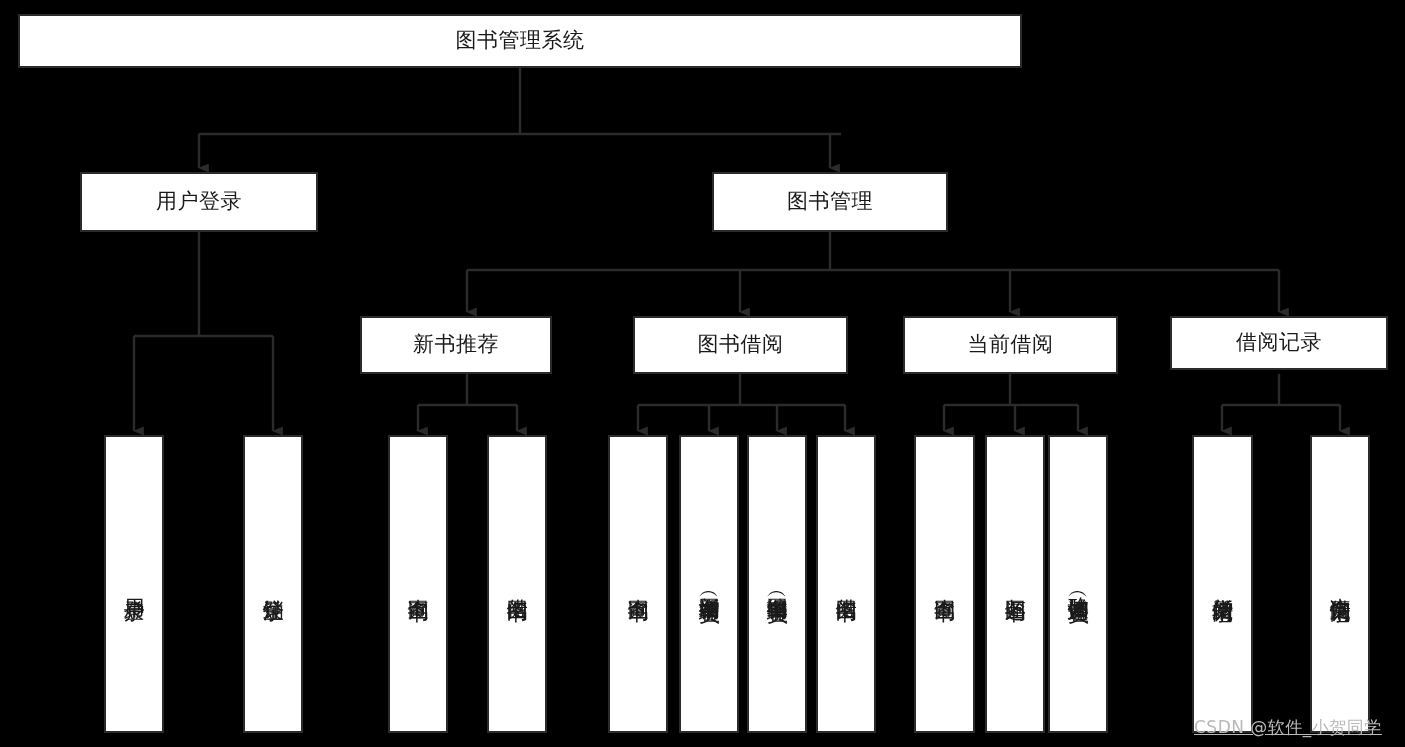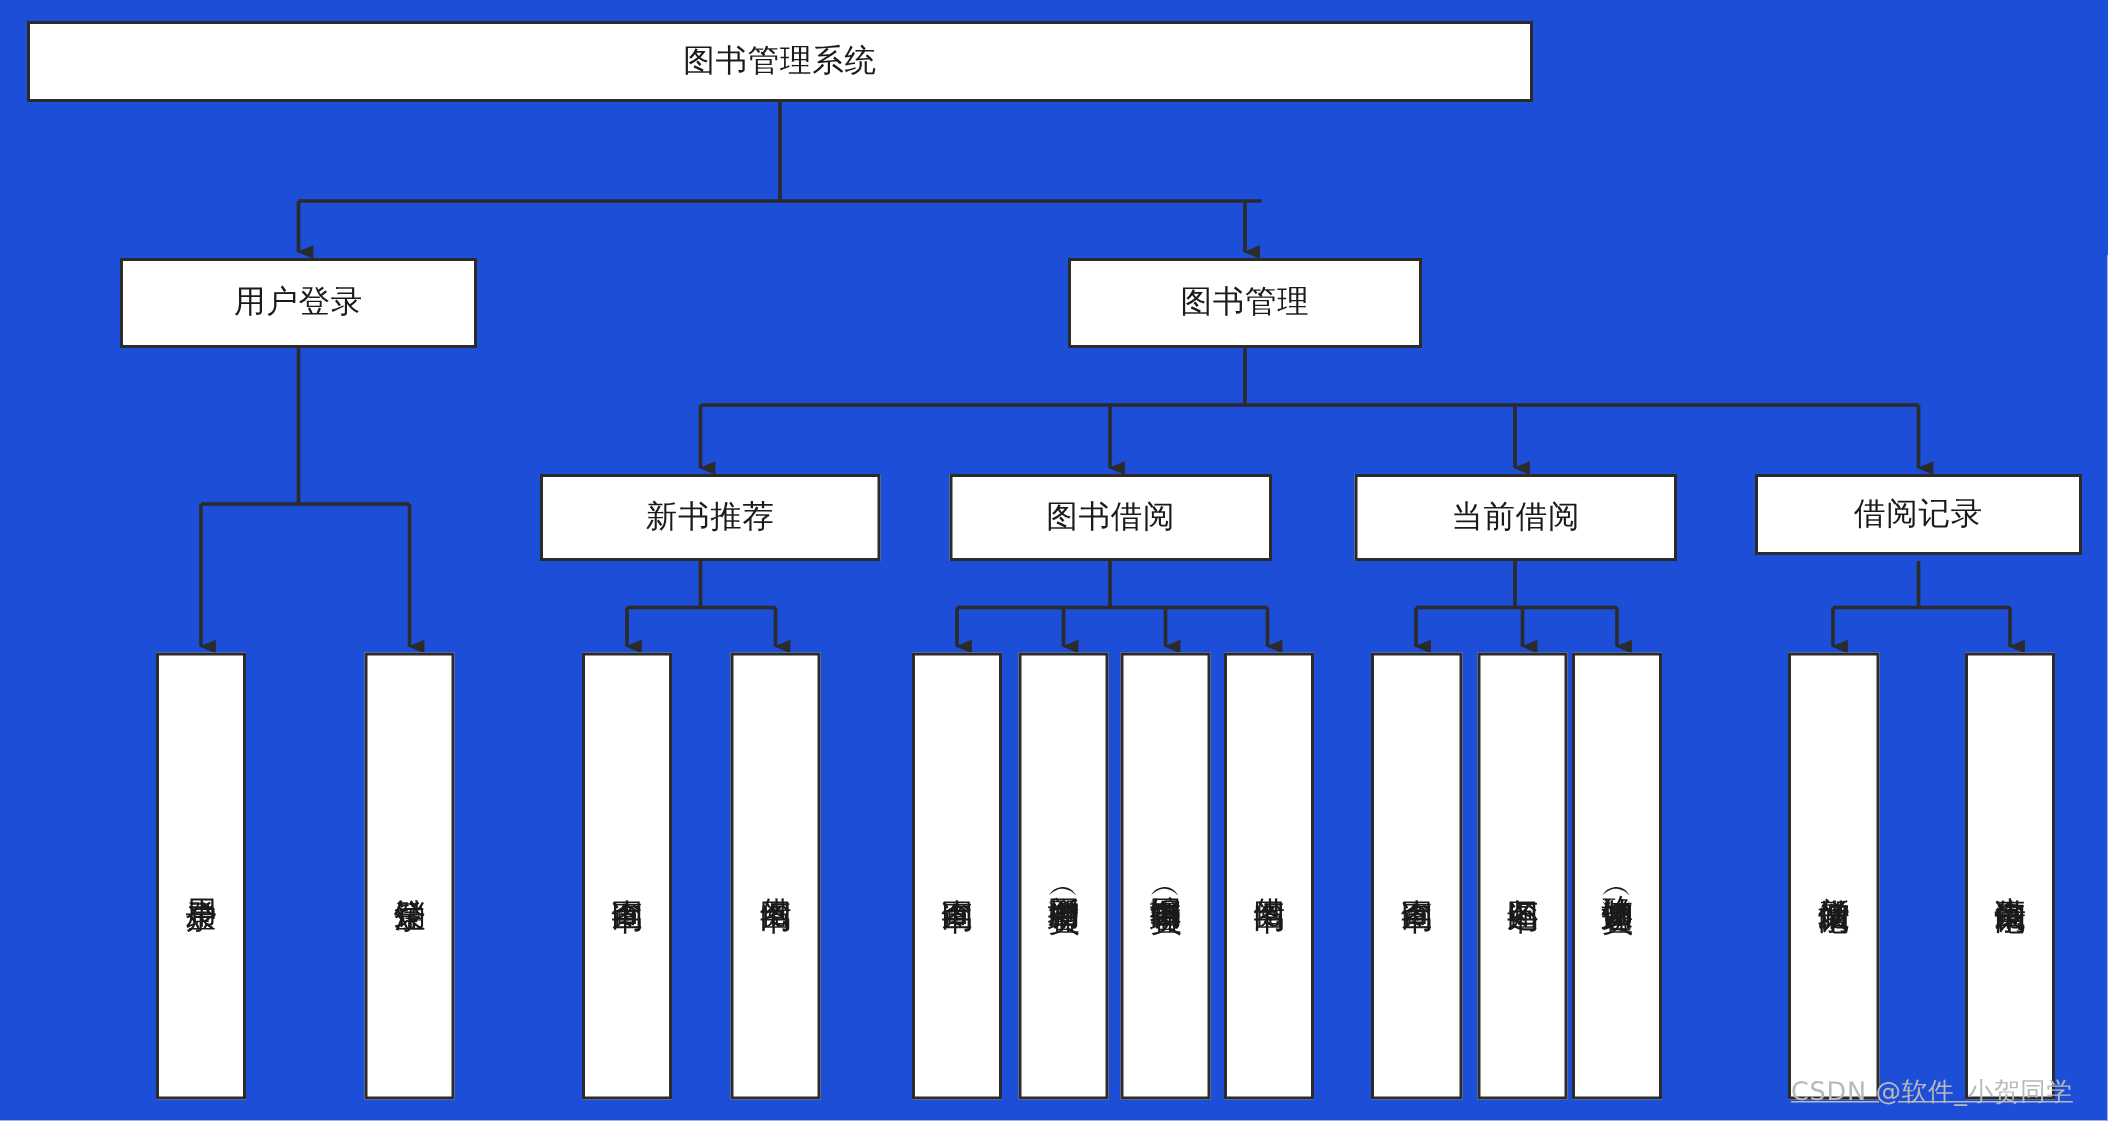--- a/index.html
+++ b/index.html
@@ -7,21 +7,21 @@
     padding: 0;
     background: #ffffff;
   }
   body {
     font-family: "DejaVu Sans", "Liberation Sans", sans-serif;
   }
   #canvas {
     position: relative;
     width: 1405px;
     height: 747px;
-    background: #1d4ed8;
+    background: #000000;
     overflow: hidden;
   }
   #edges {
     position: absolute;
     left: 0;
     top: 0;
     width: 1405px;
     height: 747px;
   }
   .node {
@@ -116,21 +116,21 @@
       <path d="M1222,405 L1222,431" marker-end="url(#arrow)"></path>
       <path d="M1340,405 L1340,431" marker-end="url(#arrow)"></path>
     </g>
   </svg>
 
   <div class="node horiz" style="left:18px; top:14px; width:1004px; height:54px;">图书管理系统</div>
 
   <div class="node horiz" style="left:80px; top:172px; width:238px; height:60px;">用户登录</div>
   <div class="node horiz" style="left:712px; top:172px; width:236px; height:60px;text-align:right;">图书管理</div>
 
-  <div class="node horiz" style="left:360px; top:316px; width:227px; height:58px;">新书推荐</div>
+  <div class="node horiz" style="left:360px; top:316px; width:192px; height:58px;">新书推荐</div>
   <div class="node horiz" style="left:633px; top:316px; width:215px; height:58px;">图书借阅</div>
   <div class="node horiz" style="left:903px; top:316px; width:215px; height:58px;">当前借阅</div>
   <div class="node horiz" style="left:1170px; top:316px; width:218px; height:54px;">借阅记录</div>
 
   <div class="node vert" style="left:104px; top:435px; width:60px; height:298px;">
     <span class="vtext">用户登录</span>
   </div>
   <div class="node vert" style="left:243px; top:435px; width:60px; height:298px;">
     <span class="vtext">注销登录</span>
   </div>

